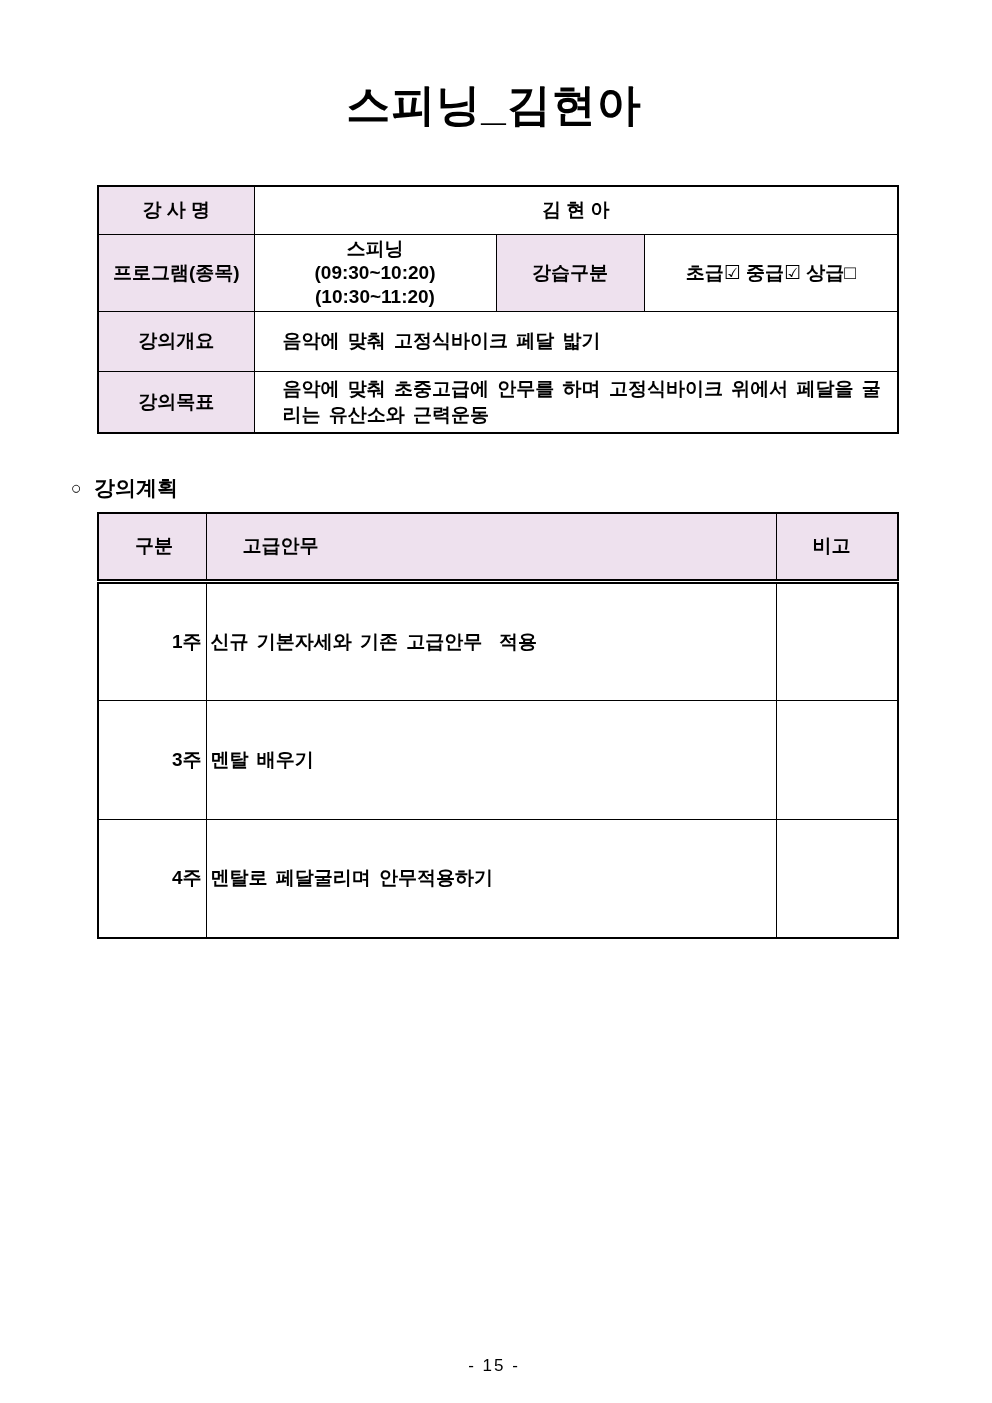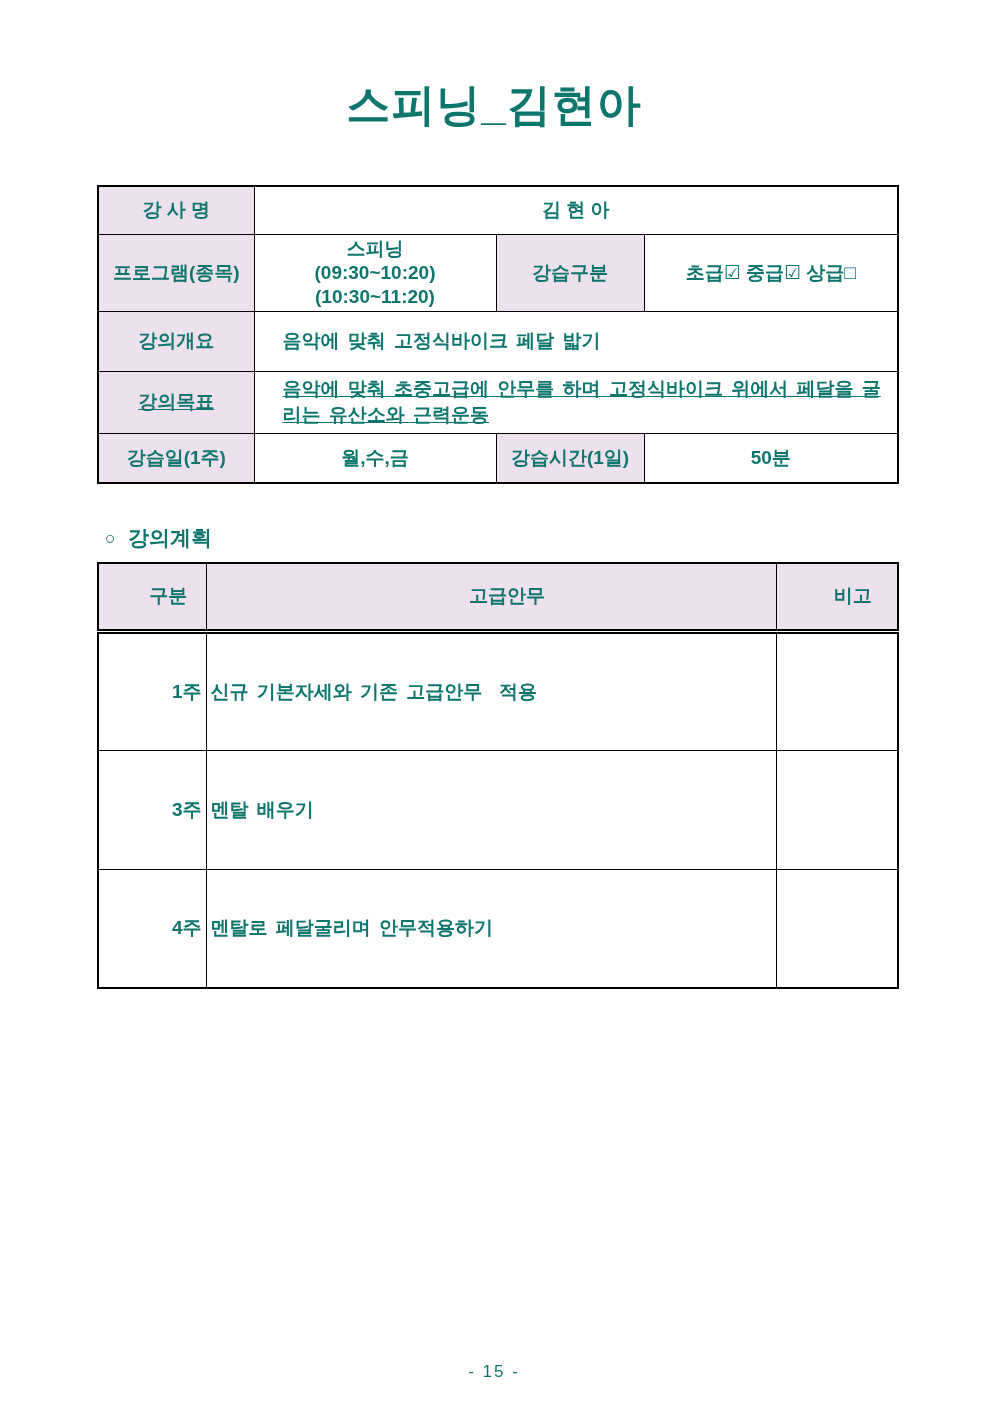--- a/index.html
+++ b/index.html
@@ -6,21 +6,21 @@
     margin: 0;
     padding: 0;
     background: #ffffff;
   }
   .page {
     position: relative;
     width: 988px;
     height: 1403px;
     background: #ffffff;
     font-family: "Liberation Sans", "DejaVu Sans", sans-serif;
-    color: #0f766e;
+    color: #000000;
     overflow: hidden;
   }
   .doc-title {
     margin: 0;
     padding-top: 76px;
     text-align: center;
     font-size: 44px;
     font-weight: bold;
     letter-spacing: 1px;
   }
@@ -51,61 +51,61 @@
   td.val-left {
     text-align: left;
     padding-left: 28px;
     padding-right: 10px;
     white-space: pre-wrap;
     word-spacing: 3px;
   }
   .r1 { height: 48px; }
   .r2 { height: 74px; }
   .r3 { height: 60px; }
-  .r4 { height: 62px; text-decoration: underline; }
+  .r4 { height: 62px; }
   .r5 { height: 50px; }
   .r6 { height: 58px; }
   .program-lines div { line-height: 24px; }
   .section-heading {
-    margin: 40px 0 10px 105px;
+    margin: 40px 0 10px 71px;
     font-size: 21px;
     font-weight: bold;
   }
   .section-heading .bullet {
     font-size: 18px;
     margin-right: 12px;
     vertical-align: 1px;
   }
   .plan-table {
     font-size: 19px;
   }
   .plan-table td {
     border: 1px solid #000;
     vertical-align: middle;
     padding: 2px 4px;
   }
   .plan-table .head-row td {
     background: #eee1ee;
-    text-align: center;
+    text-align: left;
     border-bottom: 5px double #000;
     padding-left: 36px;
   }
   .plan-table .head-row { height: 68px; }
   .plan-table .body-row { height: 119px; }
   .cell-week { text-align: right; }
   .cell-content {
     text-align: left;
     padding-left: 20px;
     white-space: pre-wrap;
     word-spacing: 3px;
     margin-left: 21px;
   }
   .page-footer {
     position: absolute;
-    bottom: 21px;
+    bottom: 27px;
     left: 0;
     width: 100%;
     text-align: center;
     font-size: 17px;
     font-weight: normal;
     letter-spacing: 2px;
   }
 </style>
 </head>
 <body>
@@ -139,26 +139,20 @@
       <td>초급☑ 중급☑ 상급□</td>
     </tr>
     <tr class="r3">
       <td class="hd">강의개요</td>
       <td colspan="3" class="val-left">음악에 맞춰 고정식바이크 페달 밟기</td>
     </tr>
     <tr class="r4">
       <td class="hd">강의목표</td>
       <td colspan="3" class="val-left">음악에 맞춰 초중고급에 안무를 하며 고정식바이크 위에서 페달을 굴리는 유산소와 근력운동</td>
     </tr>
-    <tr class="r5">
-      <td class="hd">강습일(1주)</td>
-      <td>월,수,금</td>
-      <td class="hd">강습시간(1일)</td>
-      <td>50분</td>
-    </tr>
   </tbody>
     </table>
 
   <div class="section-heading">
     <span class="bullet">○</span><span>강의계획</span>
   </div>
 
   <table class="plan-table">
     <colgroup>
       <col style="width:108px">

